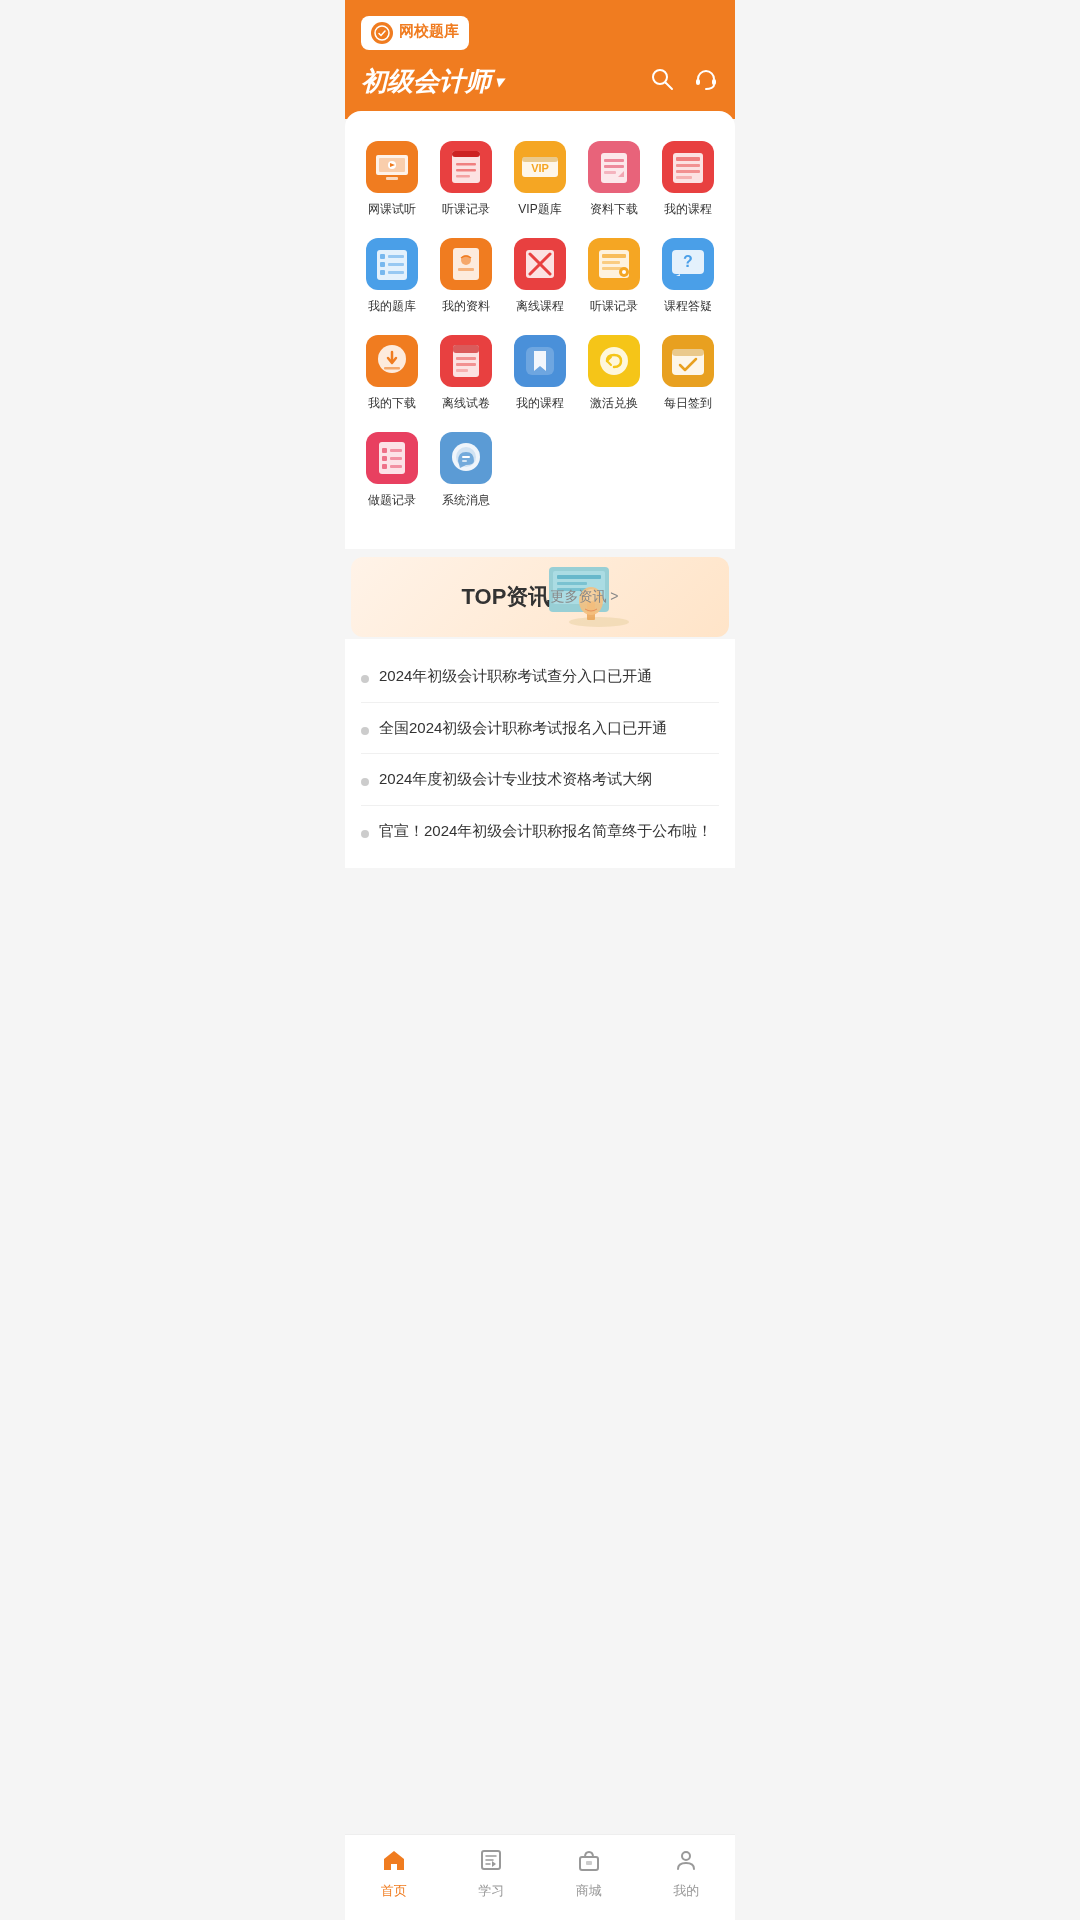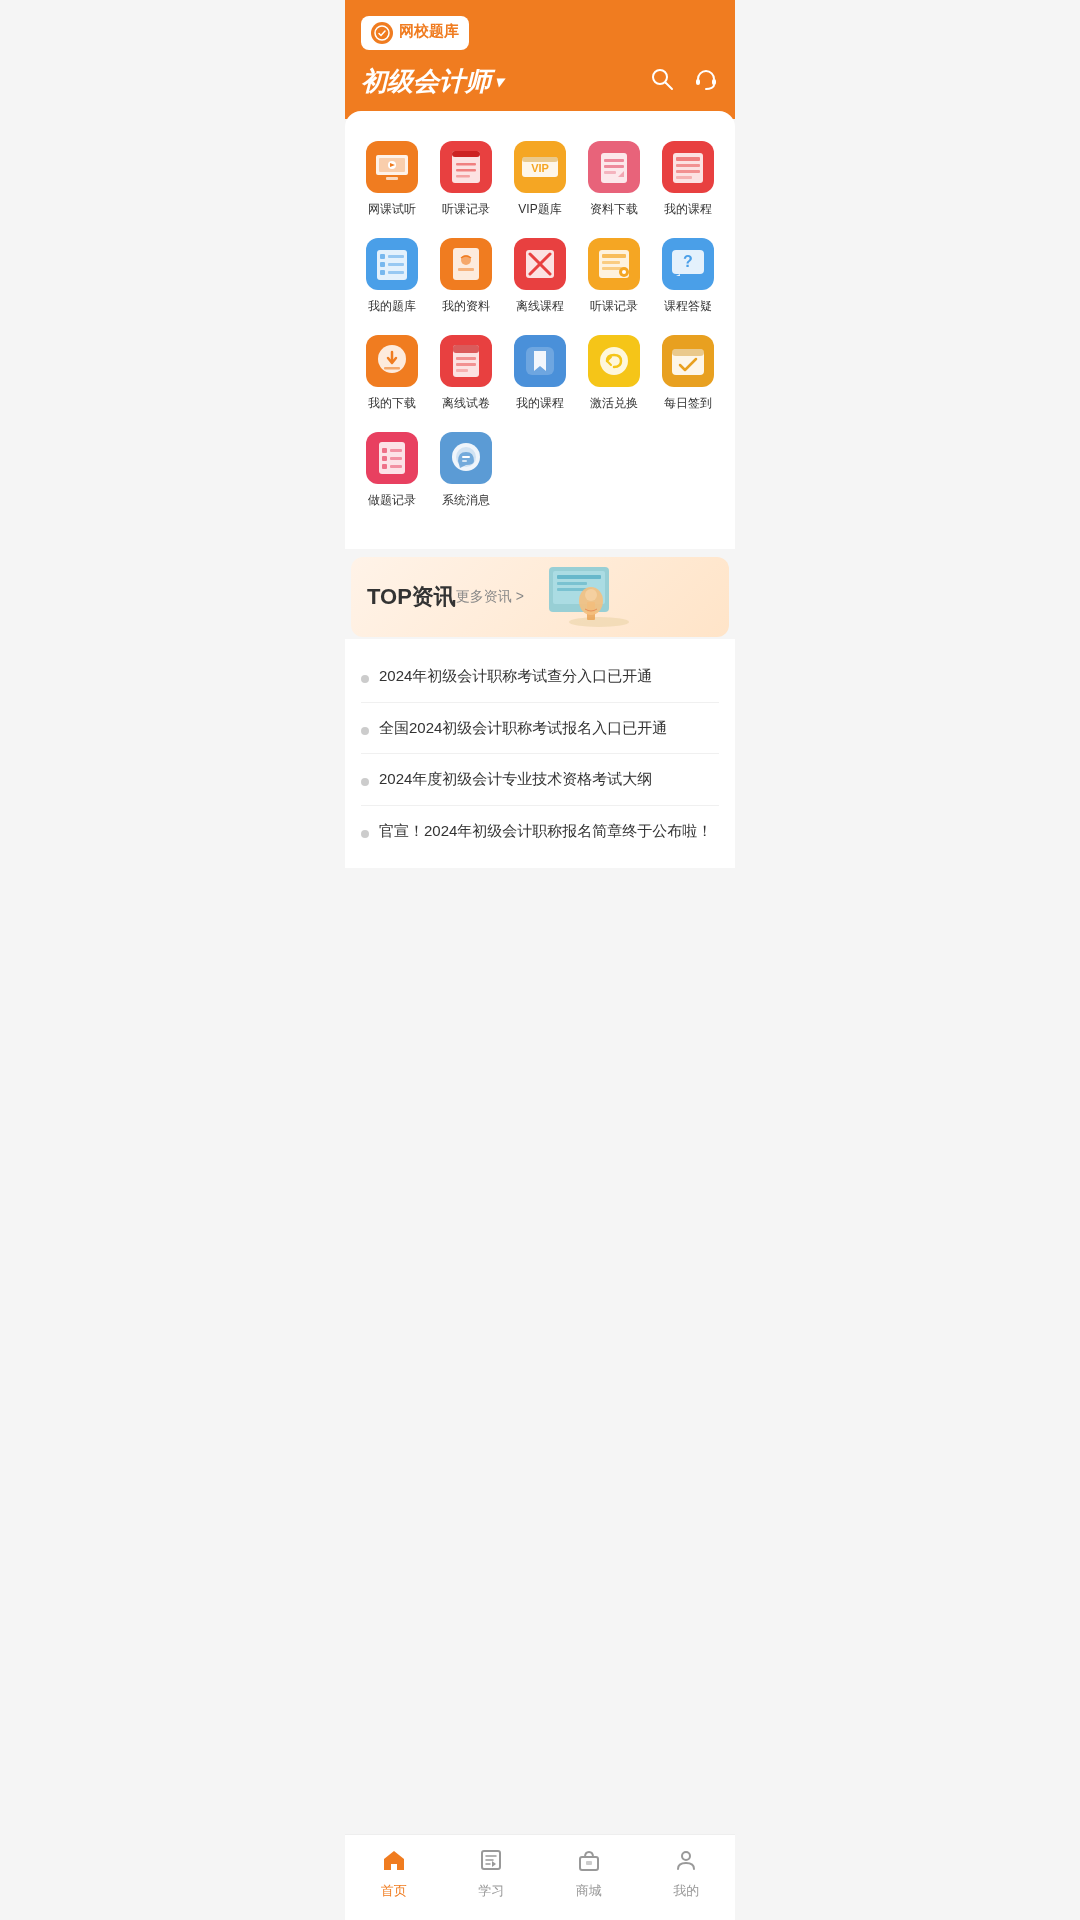--- a/index.html
+++ b/index.html
@@ -107,21 +107,21 @@
       margin-bottom: 8px;
     }
 
     
     .news-banner {
       background: linear-gradient(135deg, #FFF3E8 0%, #FFE4C8 100%);
       border-radius: 12px;
       padding: 18px 16px;
       display: flex;
       align-items: center;
-      justify-content: flex-start;
+      justify-content: center;
       margin: 8px 6px 0 6px;
       position: relative;
       overflow: hidden;
       min-height: 80px;
     }
     .news-banner-title {
       font-size: 22px;
       font-weight: bold;
       color: #333;
     }

